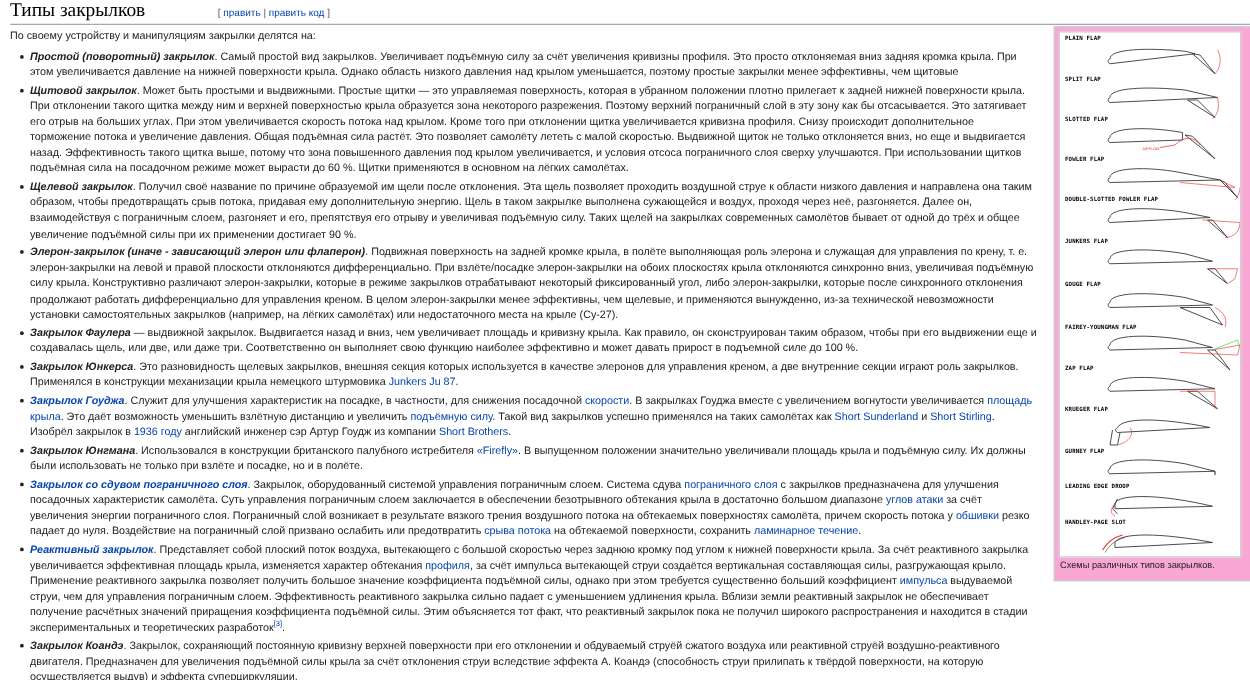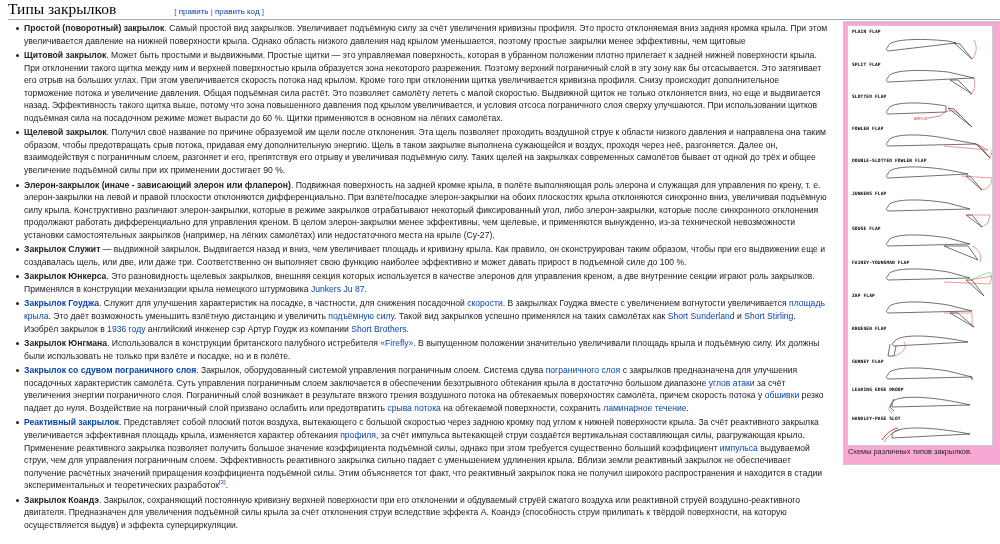--- a/index.html
+++ b/index.html
@@ -23,21 +23,21 @@
       position: absolute; left: 8px; top: 22px; width: 822px;
       font-size: 8.6px; line-height: 12.55px;
     }
     .content p { margin: 0 0 4px 0; }
     .content ul { margin: 0; padding: 0 0 0 16px; list-style: none; }
     .content li { position: relative; margin: 0 0 2px 0; }
     .content li::before {
       content: ""; position: absolute; left: -8px; top: 5px;
       width: 3px; height: 3px; border-radius: 50%; background: #222;
     }
-    .term { font-weight: bold; }
+    .term { font-weight: bold; font-style: italic; }
     a.link, .term.link { color: #0645ad; text-decoration: none; }
     sup { font-size: 6px; line-height: 0; }
     .thumb {
       position: absolute; left: 843px; top: 21px; width: 151px; height: 442px;
       border: 1px solid #c8ccd1; background: #f9a8d4; padding-left: 20px;
     }
     .thumbimage {
       position: absolute; left: 3px; top: 3px; width: 144px; height: 419px;
       background: #ffffff; border: 1px solid #c8ccd1;
     }
@@ -64,26 +64,27 @@
   <span class="editsection">
     <span>[</span>
     <a href="#">править</a>
     <span>|</span>
     <a href="#">править код</a>
     <span>]</span>
   </span>
 </div>
 
 <div class="content">
+  <p>По своему устройству и манипуляциям закрылки делятся на:</p>
   <ul>
     <li><span class="term">Простой (поворотный) закрылок</span><span>. Самый простой вид закрылков. Увеличивает подъёмную силу за счёт увеличения кривизны профиля. Это просто отклоняемая вниз задняя кромка крыла. При этом увеличивается давление на нижней поверхности крыла. Однако область низкого давления над крылом уменьшается, поэтому простые закрылки менее эффективны, чем щитовые</span></li>
     <li><span class="term">Щитовой закрылок</span><span>. Может быть простыми и выдвижными. Простые щитки — это управляемая поверхность, которая в убранном положении плотно прилегает к задней нижней поверхности крыла. При отклонении такого щитка между ним и верхней поверхностью крыла образуется зона некоторого разрежения. Поэтому верхний пограничный слой в эту зону как бы отсасывается. Это затягивает его отрыв на больших углах. При этом увеличивается скорость потока над крылом. Кроме того при отклонении щитка увеличивается кривизна профиля. Снизу происходит дополнительное торможение потока и увеличение давления. Общая подъёмная сила растёт. Это позволяет самолёту лететь с малой скоростью. Выдвижной щиток не только отклоняется вниз, но еще и выдвигается назад. Эффективность такого щитка выше, потому что зона повышенного давления под крылом увеличивается, и условия отсоса пограничного слоя сверху улучшаются. При использовании щитков подъёмная сила на посадочном режиме может вырасти до 60 %. Щитки применяются в основном на лёгких самолётах.</span></li>
     <li><span class="term">Щелевой закрылок</span><span>. Получил своё название по причине образуемой им щели после отклонения. Эта щель позволяет проходить воздушной струе к области низкого давления и направлена она таким образом, чтобы предотвращать срыв потока, придавая ему дополнительную энергию. Щель в таком закрылке выполнена сужающейся и воздух, проходя через неё, разгоняется. Далее он, взаимодействуя с пограничным слоем, разгоняет и его, препятствуя его отрыву и увеличивая подъёмную силу. Таких щелей на закрылках современных самолётов бывает от одной до трёх и общее увеличение подъёмной силы при их применении достигает 90 %.</span></li>
     <li><span class="term">Элерон-закрылок (иначе - зависающий элерон или флаперон)</span><span>. Подвижная поверхность на задней кромке крыла, в полёте выполняющая роль элерона и служащая для управления по крену, т. е. элерон-закрылки на левой и правой плоскости отклоняются дифференциально. При взлёте/посадке элерон-закрылки на обоих плоскостях крыла отклоняются синхронно вниз, увеличивая подъёмную силу крыла. Конструктивно различают элерон-закрылки, которые в режиме закрылков отрабатывают некоторый фиксированный угол, либо элерон-закрылки, которые после синхронного отклонения продолжают работать дифференциально для управления креном. В целом элерон-закрылки менее эффективны, чем щелевые, и применяются вынужденно, из-за технической невозможности установки самостоятельных закрылков (например, на лёгких самолётах) или недостаточного места на крыле (Су-27).</span></li>
-    <li><span class="term">Закрылок Служит</span><span> — выдвижной закрылок. Выдвигается назад и вниз, чем увеличивает площадь и кривизну крыла. Как правило, он сконструирован таким образом, чтобы при его выдвижении еще и создавалась щель, или две, или даже три. Соответственно он выполняет свою функцию наиболее эффективно и может давать прирост в подъемной силе до 100 %.</span></li>
+    <li><span class="term">Закрылок Фаулера</span><span> — выдвижной закрылок. Выдвигается назад и вниз, чем увеличивает площадь и кривизну крыла. Как правило, он сконструирован таким образом, чтобы при его выдвижении еще и создавалась щель, или две, или даже три. Соответственно он выполняет свою функцию наиболее эффективно и может давать прирост в подъемной силе до 100 %.</span></li>
     <li><span class="term">Закрылок Юнкерса</span><span>. Это разновидность щелевых закрылков, внешняя секция которых используется в качестве элеронов для управления креном, а две внутренние секции играют роль закрылков. Применялся в конструкции механизации крыла немецкого штурмовика </span><a href="#" class="link">Junkers Ju 87</a><span>.</span></li>
     <li><a href="#" class="term link">Закрылок Гоуджа</a><span>. Служит для улучшения характеристик на посадке, в частности, для снижения посадочной </span><a href="#" class="link">скорости</a><span>. В закрылках Гоуджа вместе с увеличением вогнутости увеличивается </span><a href="#" class="link">площадь крыла</a><span>. Это даёт возможность уменьшить взлётную дистанцию и увеличить </span><a href="#" class="link">подъёмную силу</a><span>. Такой вид закрылков успешно применялся на таких самолётах как </span><a href="#" class="link">Short Sunderland</a><span> и </span><a href="#" class="link">Short Stirling</a><span>. Изобрёл закрылок в </span><a href="#" class="link">1936 году</a><span> английский инженер сэр Артур Гоудж из компании </span><a href="#" class="link">Short Brothers</a><span>.</span></li>
     <li><span class="term">Закрылок Юнгмана</span><span>. Использовался в конструкции британского палубного истребителя </span><a href="#" class="link">«Firefly»</a><span>. В выпущенном положении значительно увеличивали площадь крыла и подъёмную силу. Их должны были использовать не только при взлёте и посадке, но и в полёте.</span></li>
     <li><a href="#" class="term link">Закрылок со сдувом пограничного слоя</a><span>. Закрылок, оборудованный системой управления пограничным слоем. Система сдува </span><a href="#" class="link">пограничного слоя</a><span> с закрылков предназначена для улучшения посадочных характеристик самолёта. Суть управления пограничным слоем заключается в обеспечении безотрывного обтекания крыла в достаточно большом диапазоне </span><a href="#" class="link">углов атаки</a><span> за счёт увеличения энергии пограничного слоя. Пограничный слой возникает в результате вязкого трения воздушного потока на обтекаемых поверхностях самолёта, причем скорость потока у </span><a href="#" class="link">обшивки</a><span> резко падает до нуля. Воздействие на пограничный слой призвано ослабить или предотвратить </span><a href="#" class="link">срыва потока</a><span> на обтекаемой поверхности, сохранить </span><a href="#" class="link">ламинарное течение</a><span>.</span></li>
     <li><a href="#" class="term link">Реактивный закрылок</a><span>. Представляет собой плоский поток воздуха, вытекающего с большой скоростью через заднюю кромку под углом к нижней поверхности крыла. За счёт реактивного закрылка увеличивается эффективная площадь крыла, изменяется характер обтекания </span><a href="#" class="link">профиля</a><span>, за счёт импульса вытекающей струи создаётся вертикальная составляющая силы, разгружающая крыло. Применение реактивного закрылка позволяет получить большое значение коэффициента подъёмной силы, однако при этом требуется существенно больший коэффициент </span><a href="#" class="link">импульса</a><span> выдуваемой струи, чем для управления пограничным слоем. Эффективность реактивного закрылка сильно падает с уменьшением удлинения крыла. Вблизи земли реактивный закрылок не обеспечивает получение расчётных значений приращения коэффициента подъёмной силы. Этим объясняется тот факт, что реактивный закрылок пока не получил широкого распространения и находится в стадии экспериментальных и теоретических разработок</span><sup><a href="#" class="link">[3]</a></sup><span>.</span></li>
     <li><span class="term">Закрылок Коандэ</span><span>. Закрылок, сохраняющий постоянную кривизну верхней поверхности при его отклонении и обдуваемый струёй сжатого воздуха или реактивной струёй воздушно-реактивного двигателя. Предназначен для увеличения подъёмной силы крыла за счёт отклонения струи вследствие эффекта А. Коандэ (способность струи прилипать к твёрдой поверхности, на которую осуществляется выдув) и эффекта суперциркуляции.</span></li>
   </ul>
 </div>
 
 <div class="thumb">

